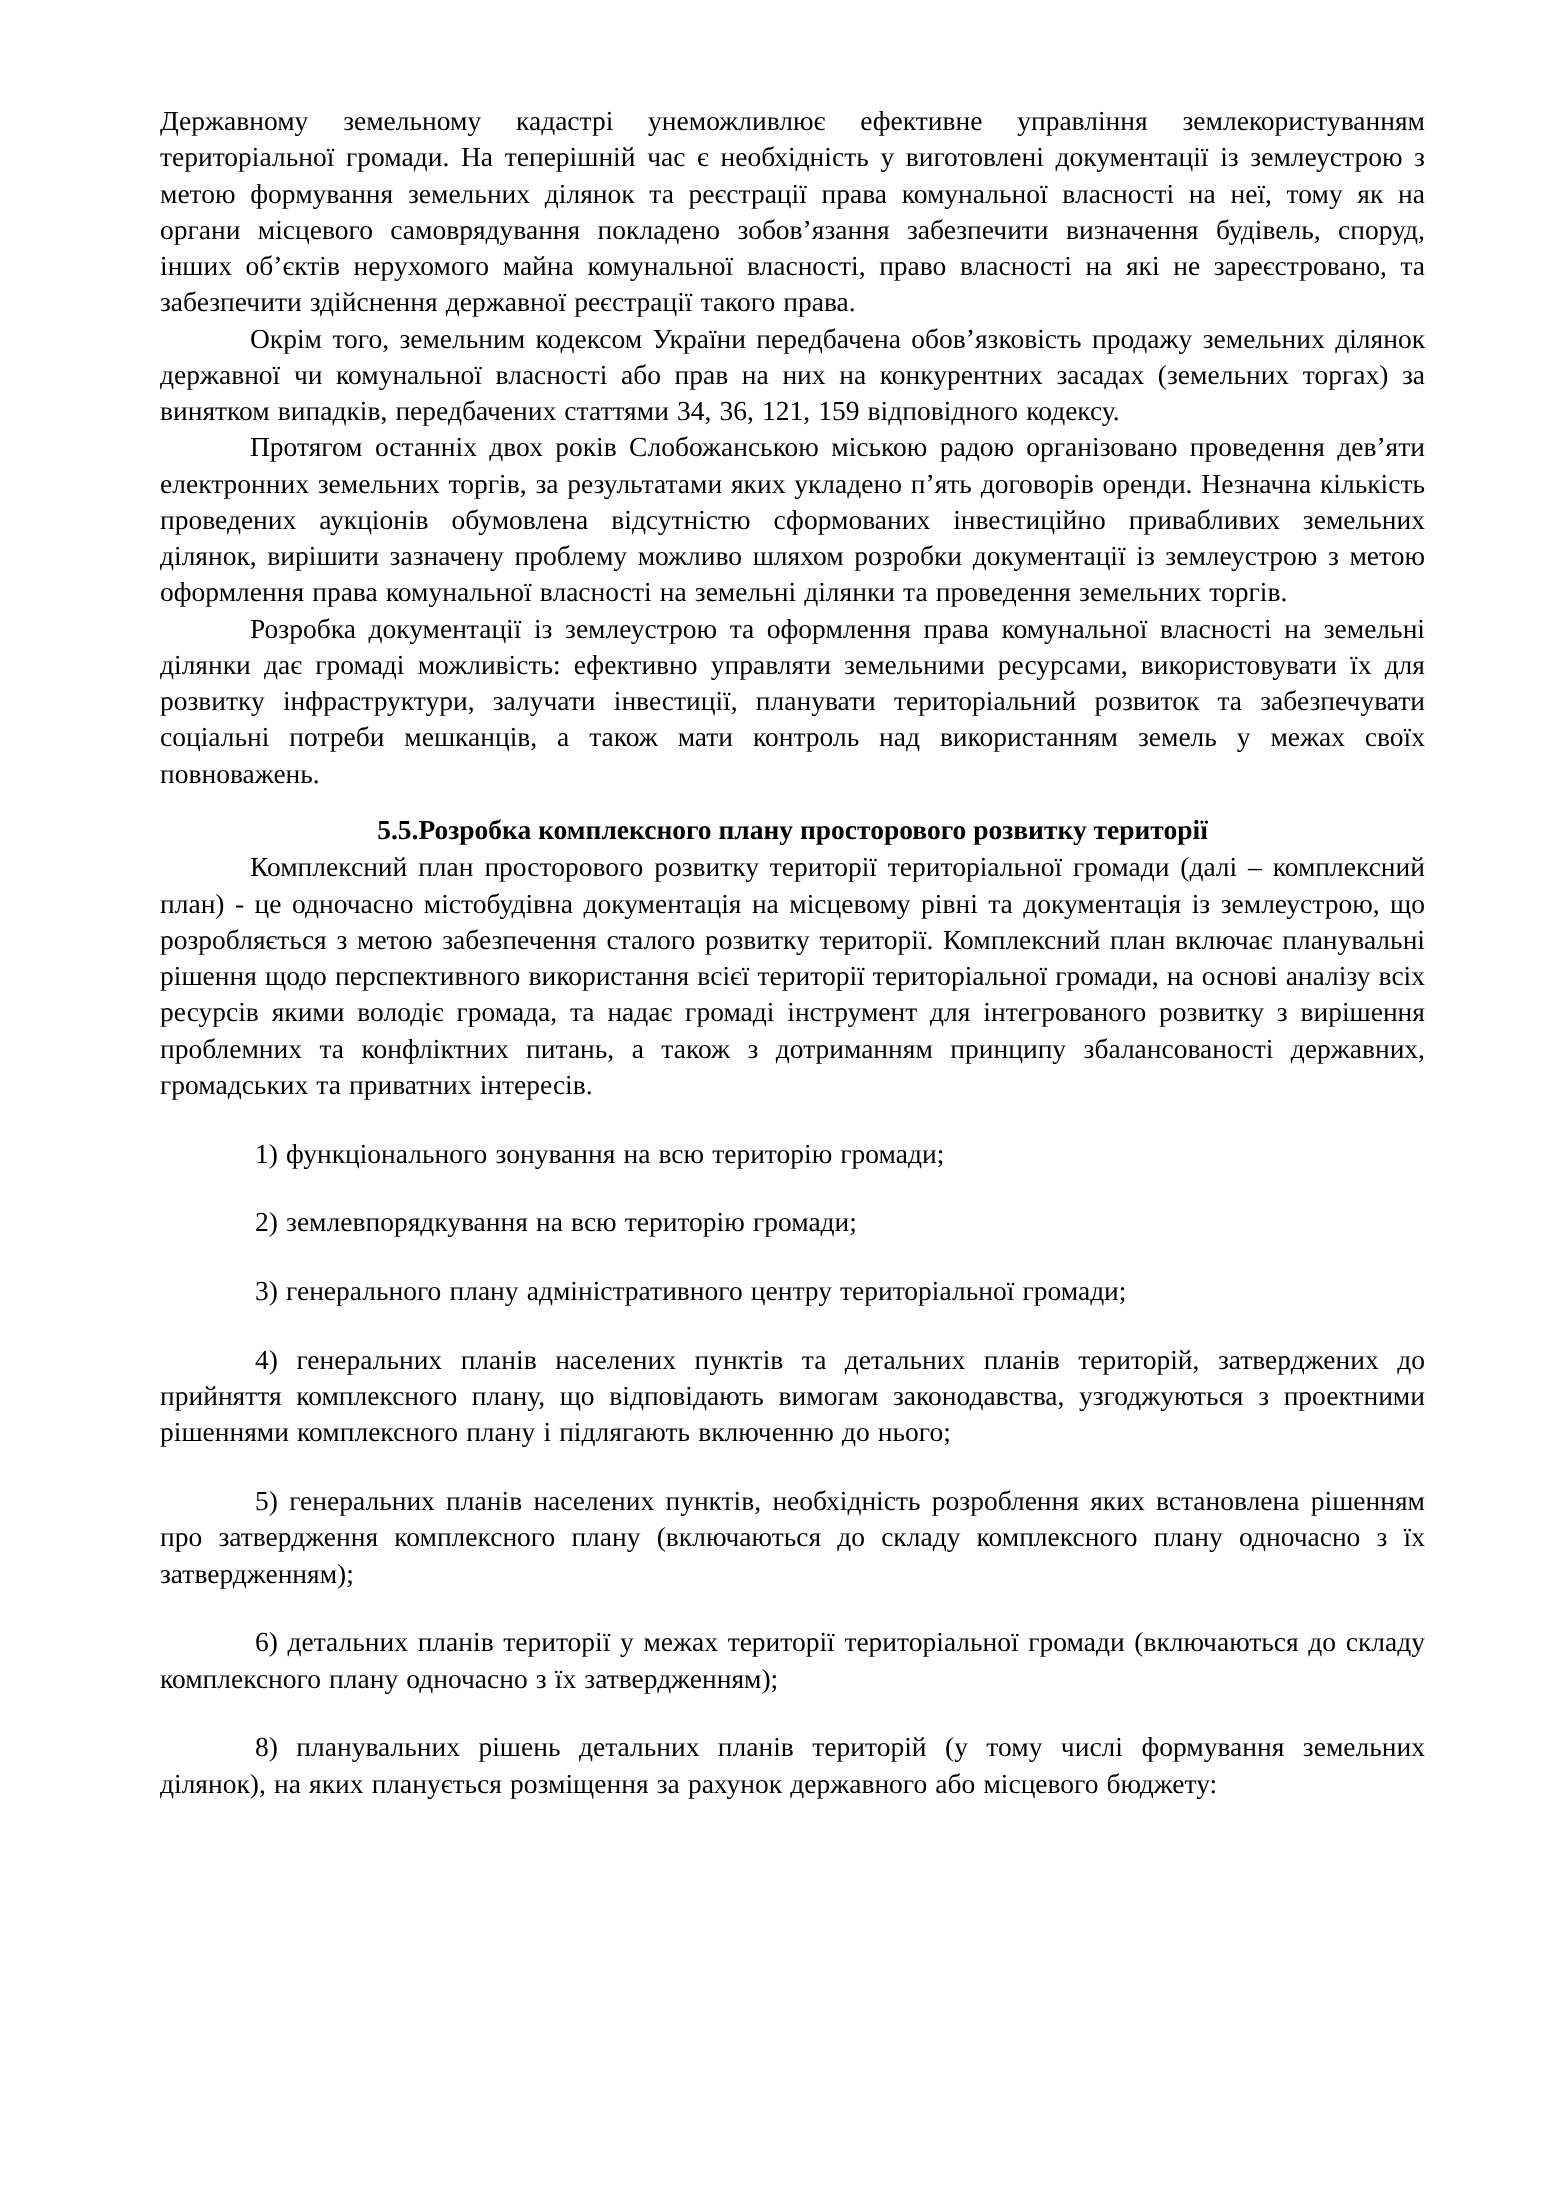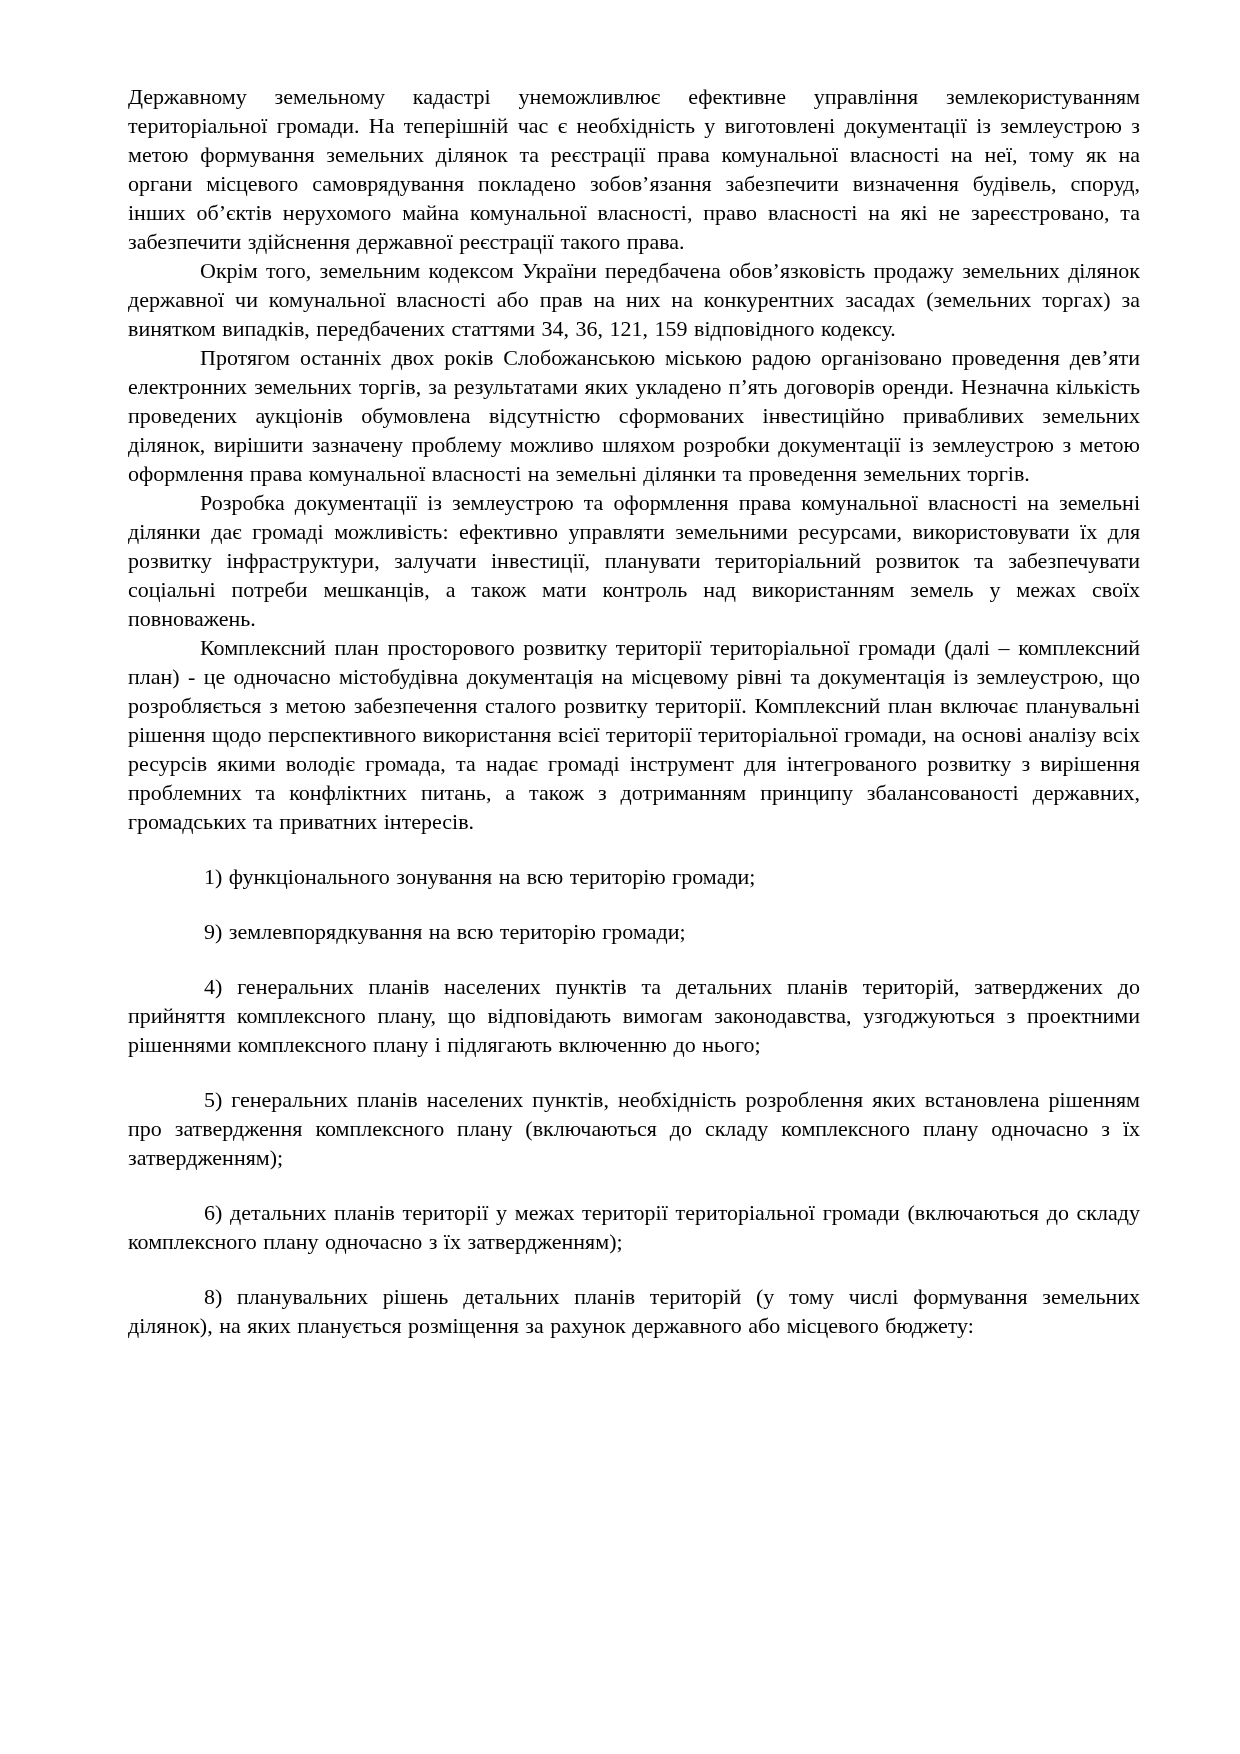--- a/index.html
+++ b/index.html
@@ -52,28 +52,30 @@
 <div class="page">
 
   <p class="para">Державному земельному кадастрі  унеможливлює ефективне управління землекористуванням територіальної громади. На теперішній час є необхідність у виготовлені документації із землеустрою з метою формування земельних ділянок та реєстрації права комунальної власності на неї, тому як на органи місцевого самоврядування покладено зобов’язання забезпечити визначення будівель, споруд, інших об’єктів нерухомого майна комунальної власності, право власності на які не зареєстровано, та забезпечити здійснення державної реєстрації такого права.</p>
 
   <p class="para indent">Окрім того, земельним кодексом України передбачена обов’язковість продажу земельних ділянок державної чи комунальної власності або прав на них на конкурентних засадах (земельних торгах) за винятком випадків, передбачених статтями 34, 36, 121, 159 відповідного кодексу.</p>
 
   <p class="para indent">Протягом останніх двох років Слобожанською міською радою організовано проведення дев’яти  електронних земельних торгів, за результатами яких укладено п’ять договорів оренди. Незначна кількість проведених аукціонів обумовлена відсутністю сформованих інвестиційно привабливих земельних ділянок, вирішити зазначену проблему можливо шляхом розробки документації із землеустрою з метою оформлення права комунальної власності на земельні ділянки та проведення земельних торгів.</p>
 
   <p class="para indent">Розробка документації із землеустрою та оформлення права комунальної власності на земельні ділянки дає громаді можливість: ефективно управляти земельними ресурсами, використовувати їх для розвитку інфраструктури, залучати інвестиції, планувати  територіальний розвиток та забезпечувати соціальні потреби мешканців, а також мати контроль над використанням земель у межах своїх повноважень.</p>
 
+  <p class="section-heading">5.5.Розробка комплексного плану просторового розвитку території</p>
 
   <p class="para indent">Комплексний план просторового розвитку території територіальної громади (далі – комплексний план) - це одночасно містобудівна документація на місцевому рівні та документація із землеустрою, що розробляється з метою забезпечення сталого розвитку території. Комплексний план включає планувальні рішення щодо перспективного використання всієї території територіальної громади, на основі аналізу всіх ресурсів якими володіє громада, та надає громаді інструмент для інтегрованого розвитку з вирішення проблемних та конфліктних питань, а також з дотриманням принципу збалансованості державних, громадських та приватних інтересів.</p>
 
 
   <p class="para list-item">1) функціонального зонування на всю територію громади;</p>
 
-  <p class="para list-item">9) землевпорядкування на всю територію громади;</p>
+  <p class="para list-item">2) землевпорядкування на всю територію громади;</p>
 
+  <p class="para list-item">3) генерального плану адміністративного центру територіальної громади;</p>
 
   <p class="para list-item">4) генеральних планів населених пунктів та детальних планів територій, затверджених до прийняття комплексного плану, що відповідають вимогам законодавства, узгоджуються з проектними рішеннями комплексного плану і підлягають включенню до нього;</p>
 
   <p class="para list-item">5) генеральних планів населених пунктів, необхідність розроблення яких встановлена рішенням про затвердження комплексного плану (включаються до складу комплексного плану одночасно з їх затвердженням);</p>
 
   <p class="para list-item">6) детальних планів території у межах території територіальної громади (включаються до складу комплексного плану одночасно з їх затвердженням);</p>
 
 
   <p class="para list-item">8) планувальних рішень детальних планів територій (у тому числі формування земельних ділянок), на яких планується розміщення за рахунок державного або місцевого бюджету:</p>
 

